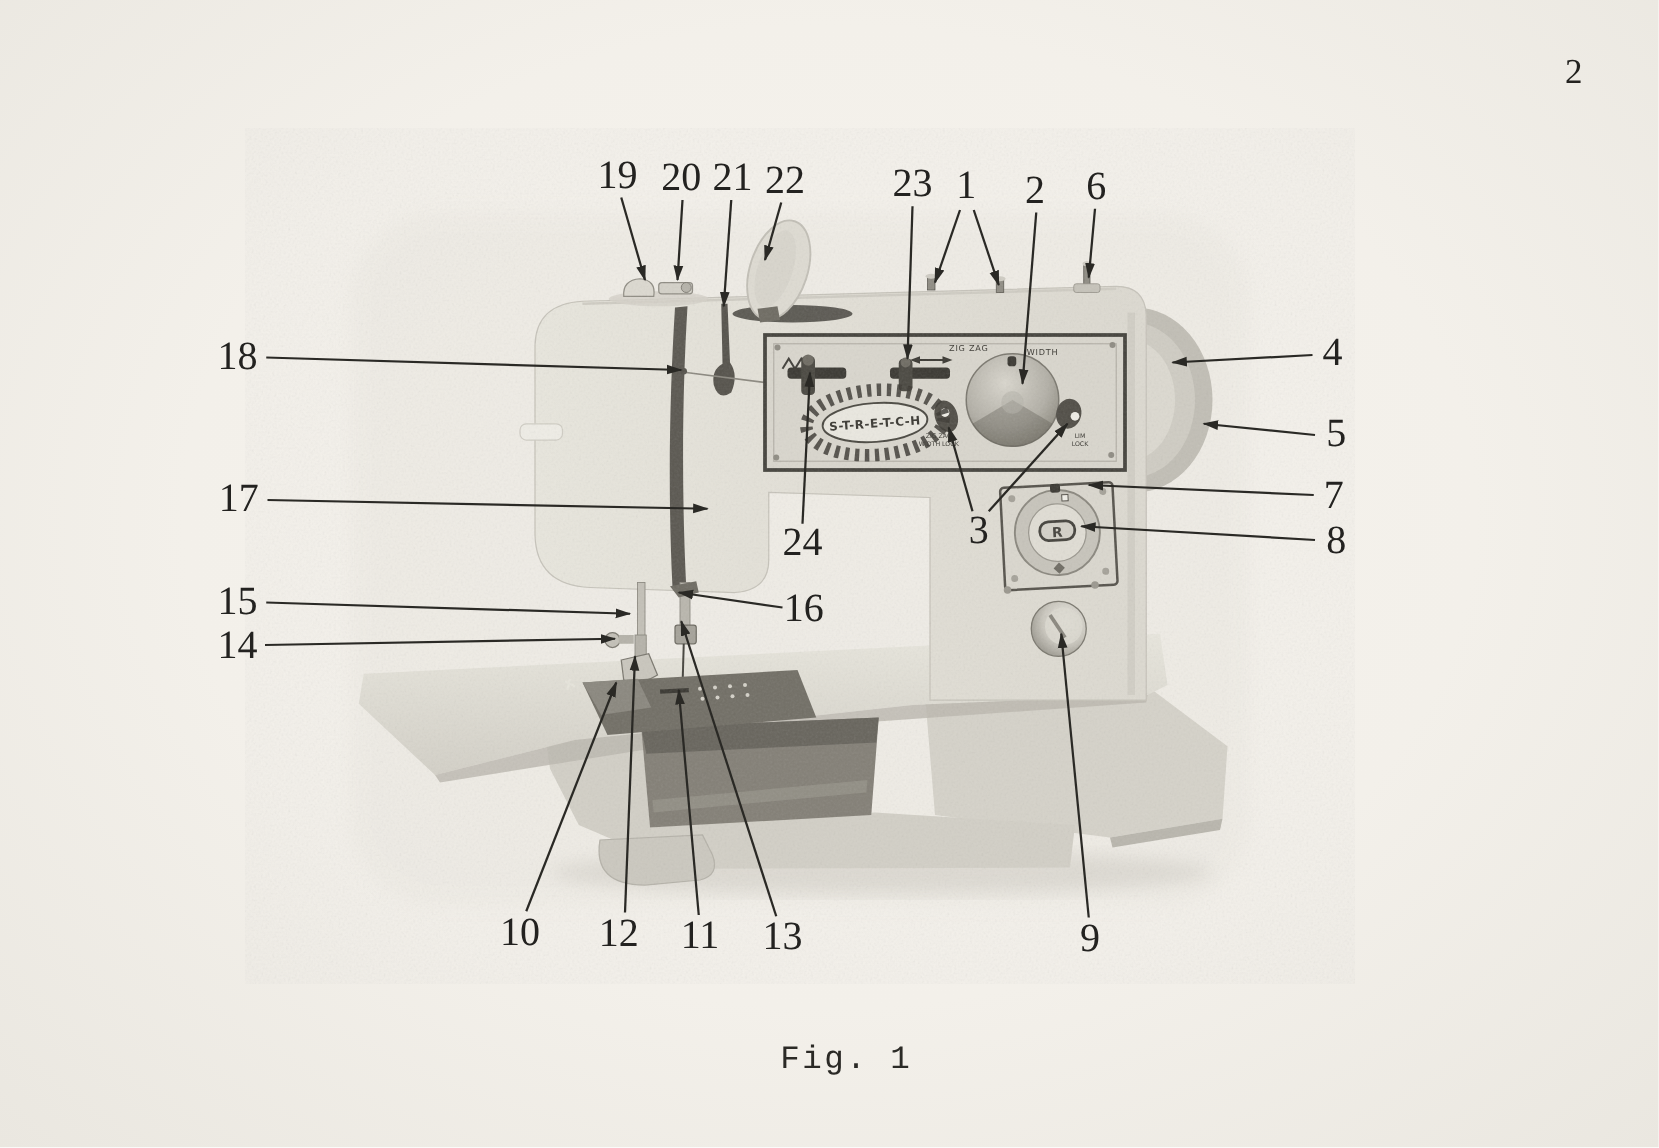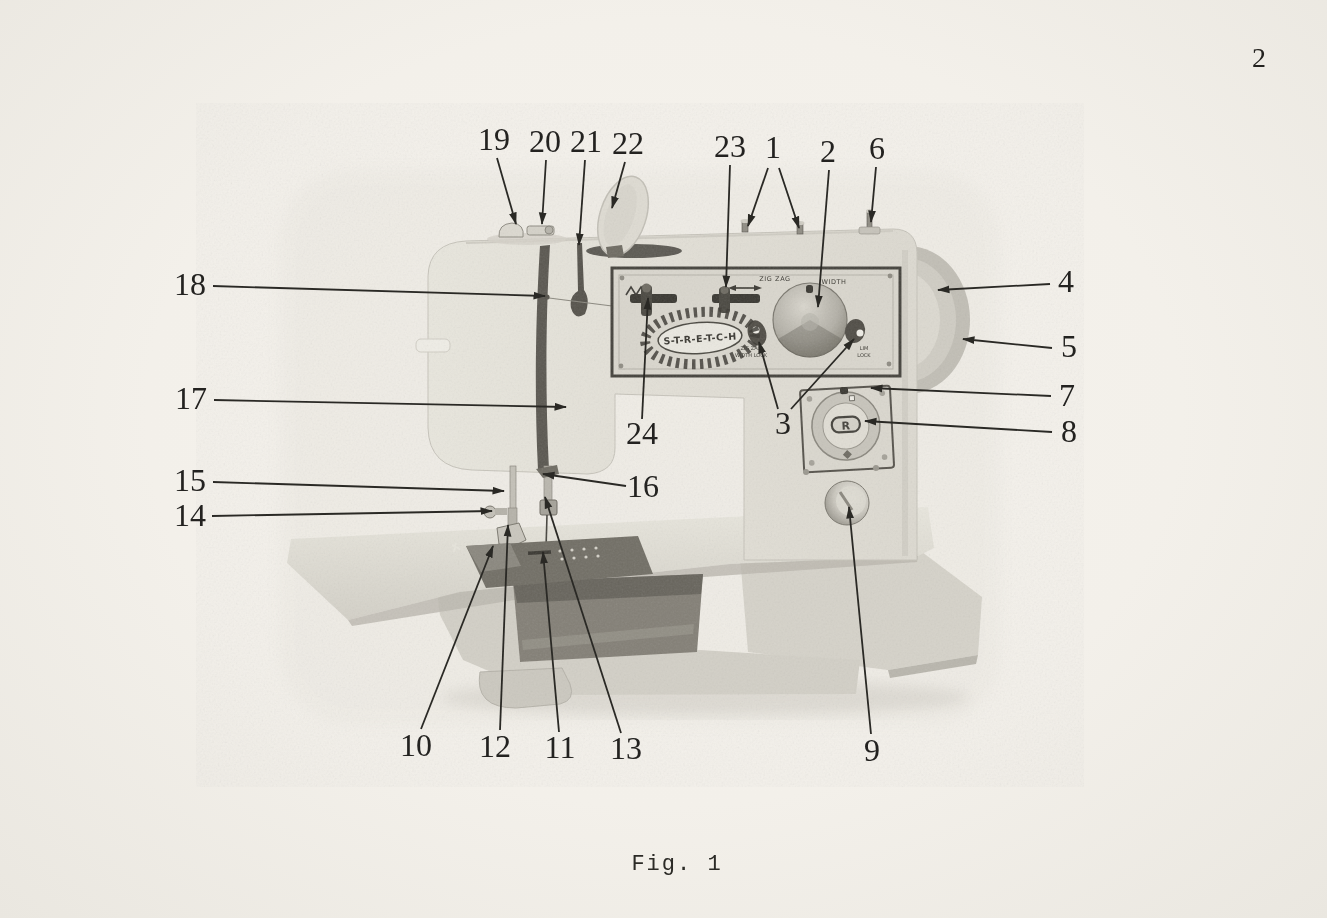--- a/index.html
+++ b/index.html
@@ -9,23 +9,23 @@
     background:
       radial-gradient(ellipse at 50% 45%, #f6f3ed 0%, #f3f0ea 55%, #eae7e0 100%);
     overflow:hidden;
     font-family:"Liberation Serif", serif;
   }
   .page-number{
     position:absolute; left:1244px; top:42px; width:30px;
     font-size:28px; color:#23221f; text-align:center;
   }
   .fig-caption{
-    position:absolute; left:577px; top:852px; width:200px;
+    position:absolute; left:577px; top:832px; width:200px;
     font-family:"Liberation Mono", monospace;
-    font-size:22px; letter-spacing:2px; color:#2b2a26; text-align:center;
+    font-size:26px; letter-spacing:2px; color:#2b2a26; text-align:center;
   }
   svg{position:absolute;left:0;top:0;}
   .callout-label{
     font-family:"Liberation Serif", serif;
     font-size:32px; fill:#232220;
   }
   .callout-line{stroke:#2a2925; stroke-width:1.8; fill:none;}
   .microtext{font-family:"DejaVu Sans", sans-serif; fill:#3a3832;}
 </style>
 </head>

